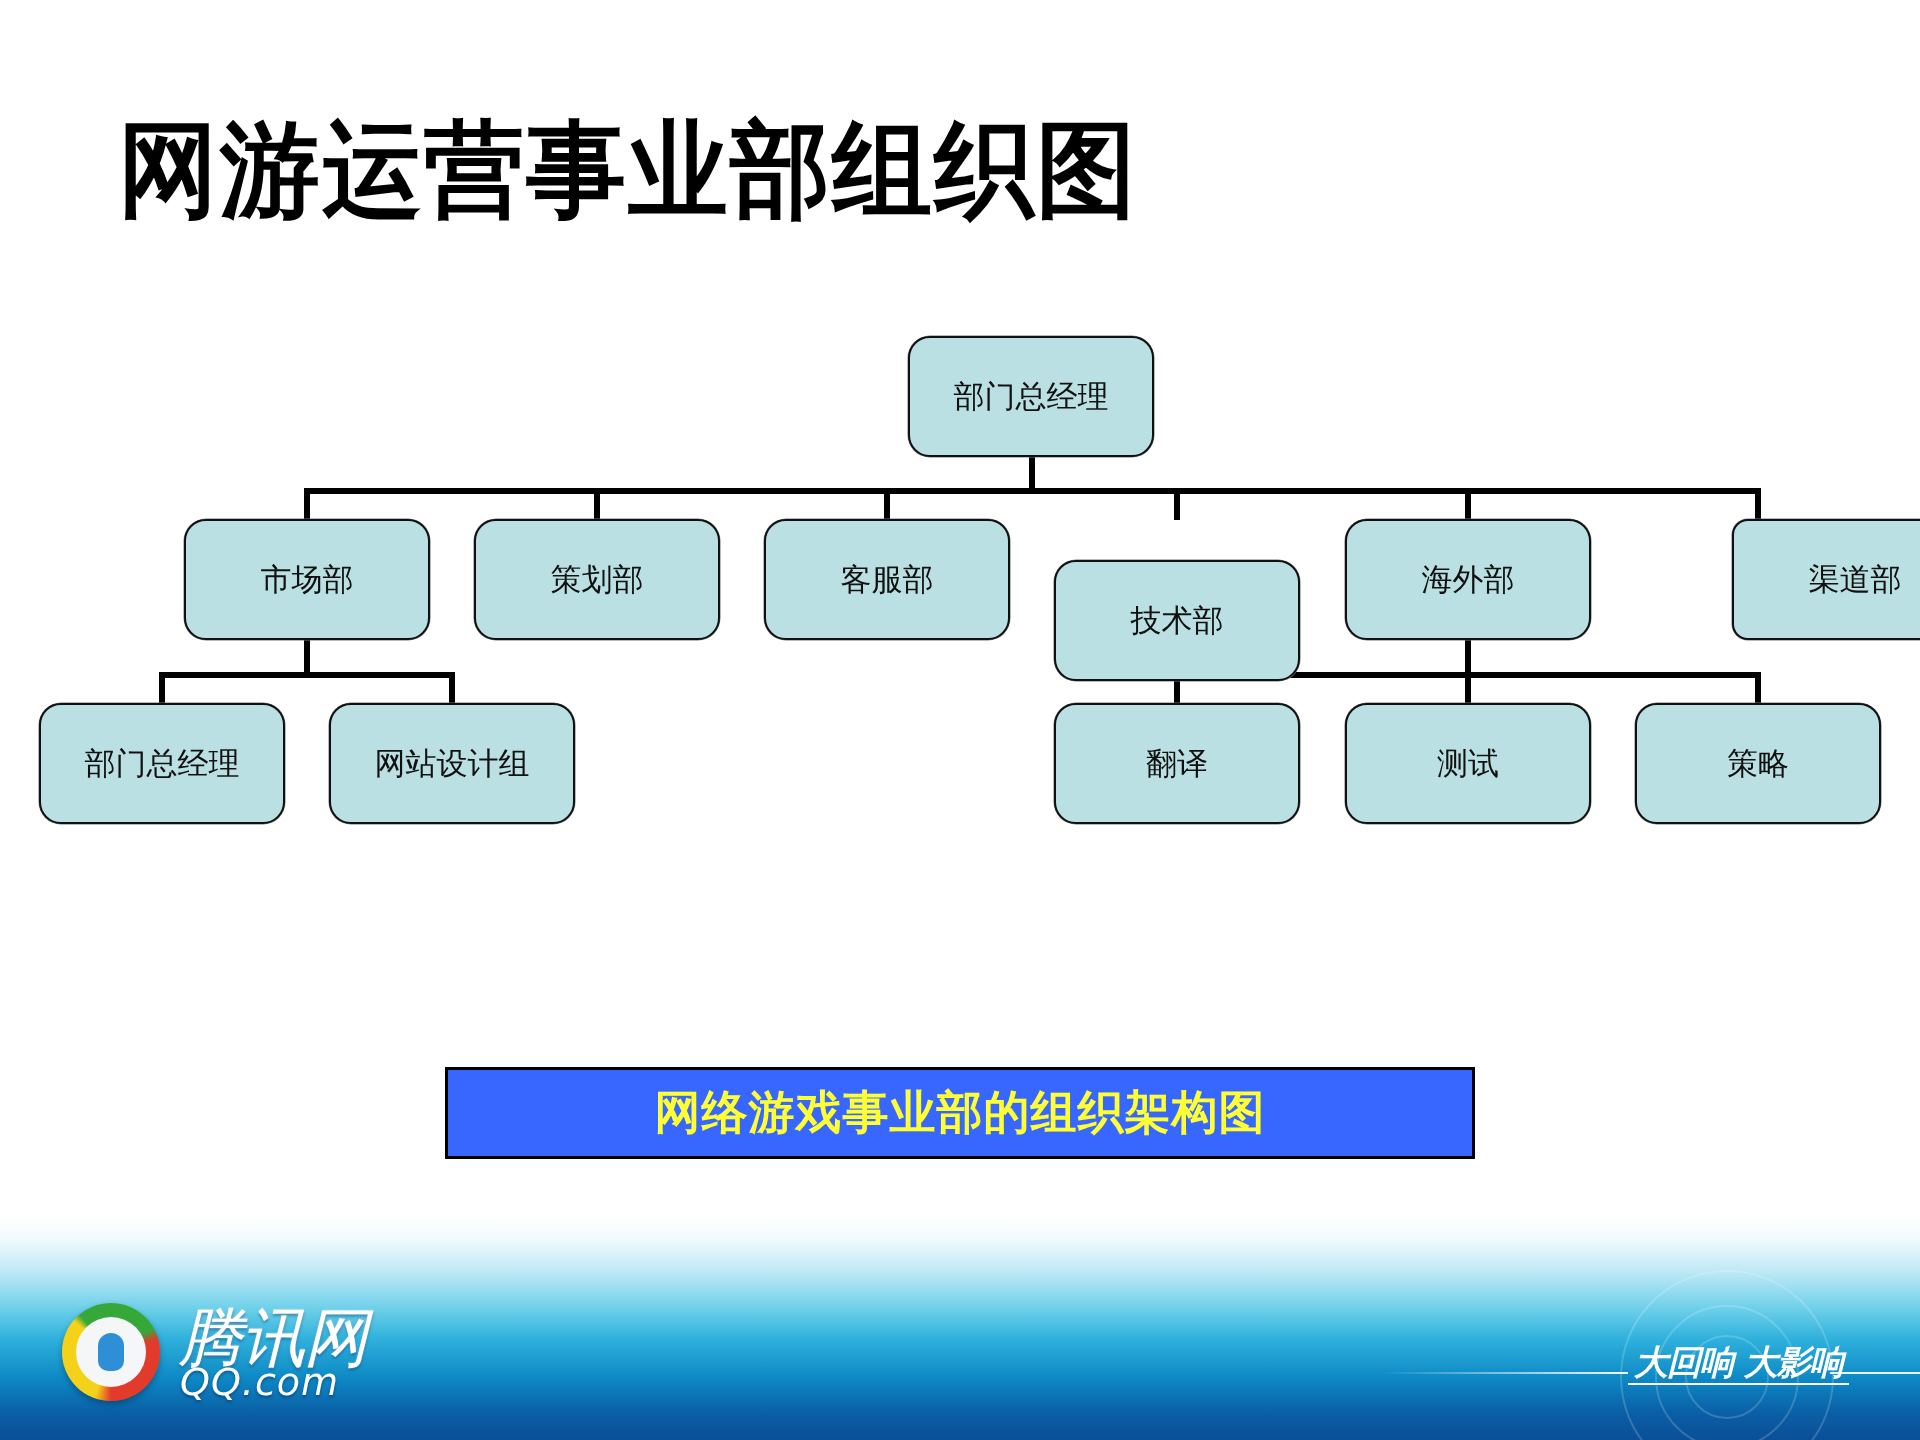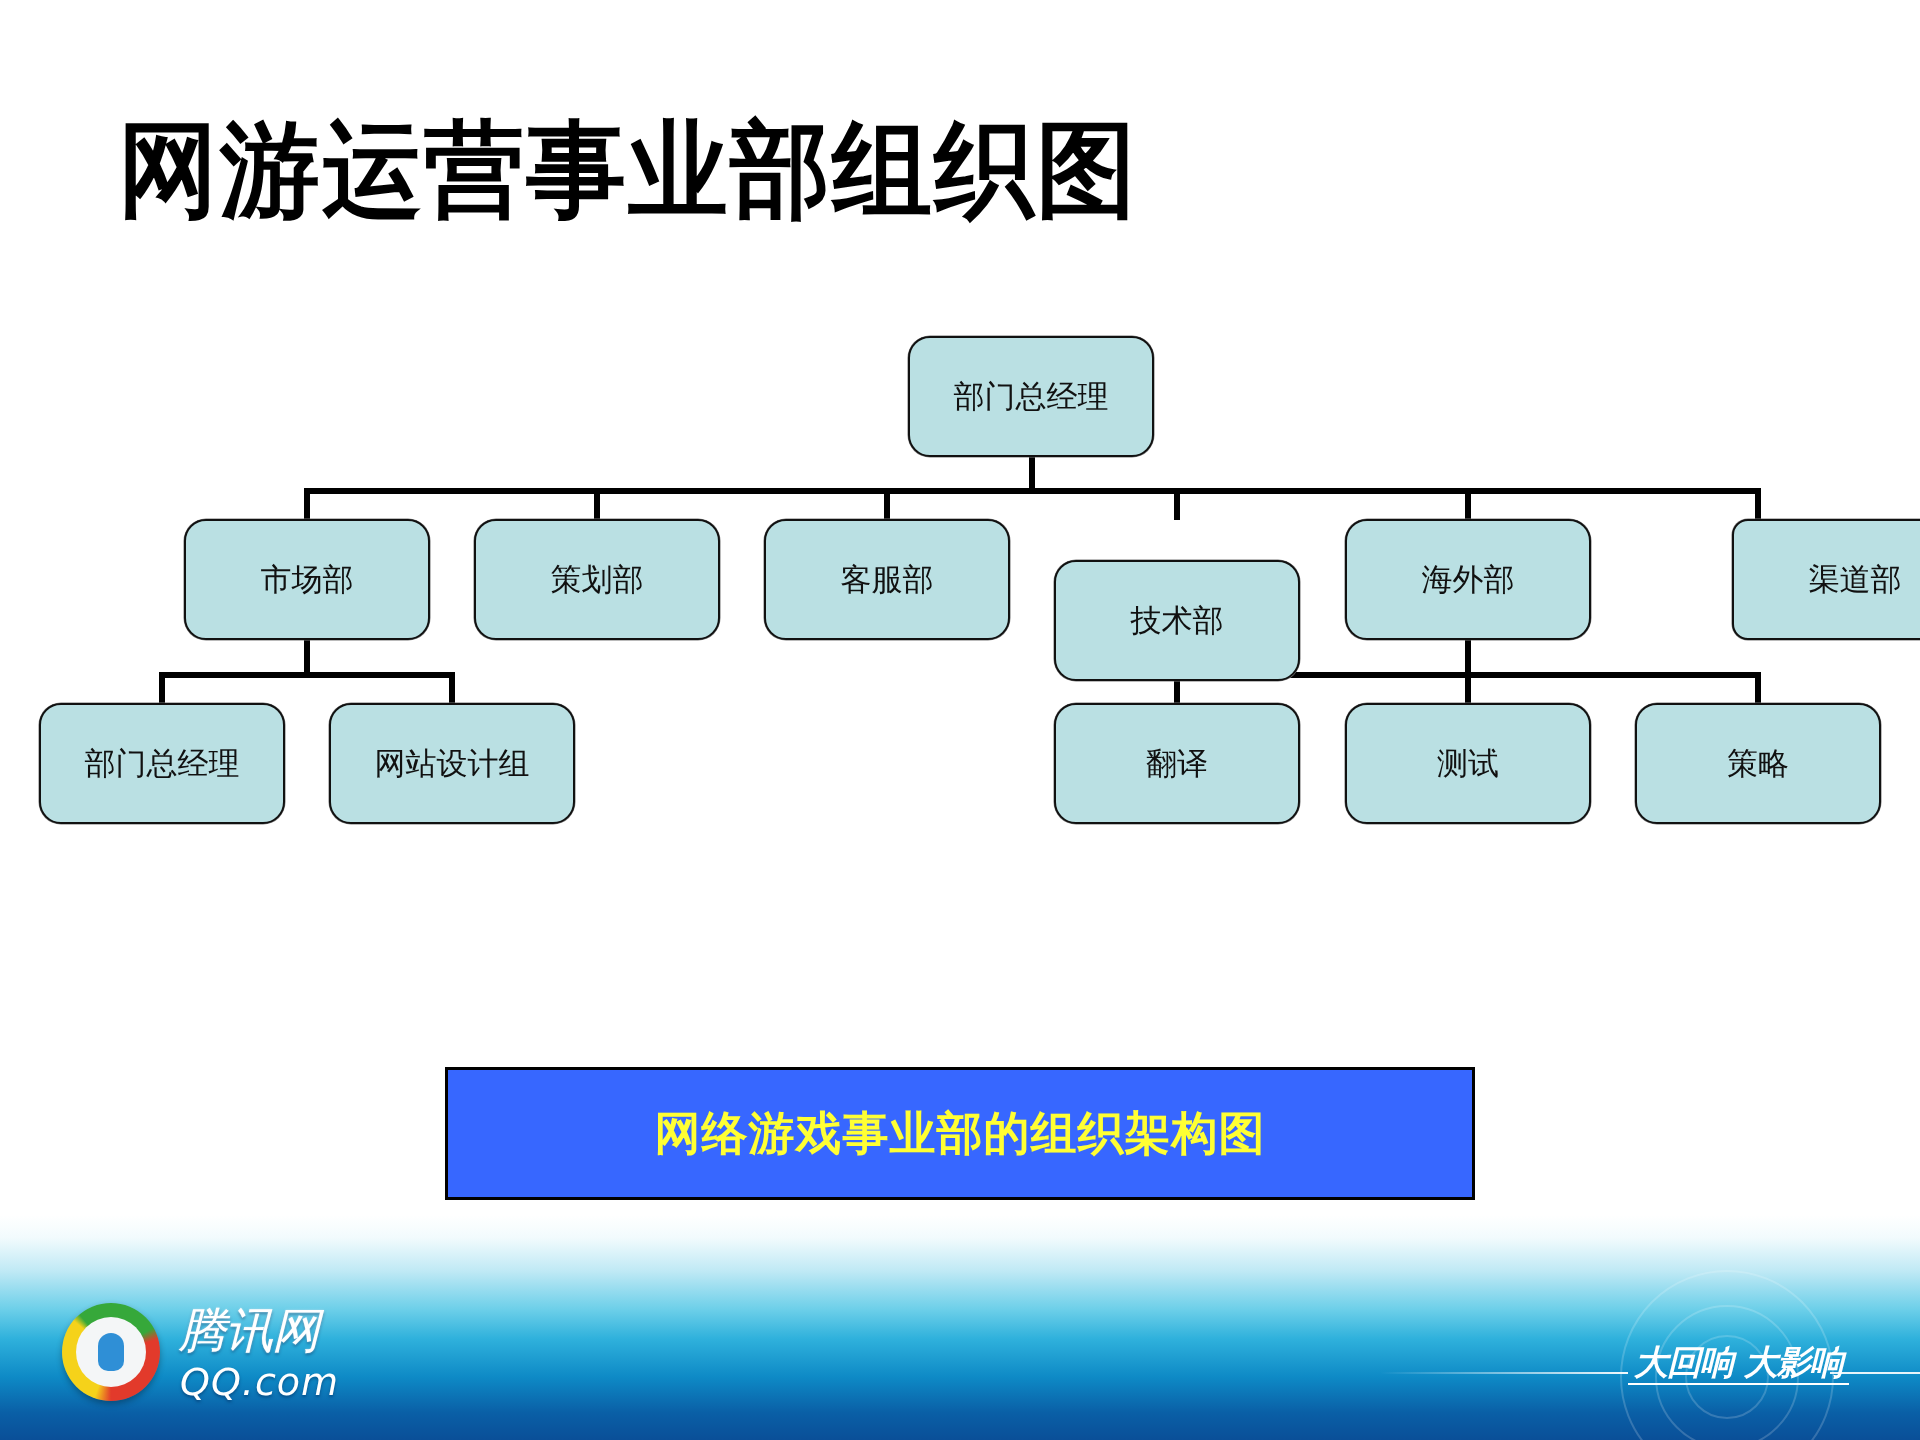--- a/index.html
+++ b/index.html
@@ -4,33 +4,33 @@
 <style>
   html, body { margin:0; padding:0; }
   body { width:1920px; height:1440px; position:relative; overflow:hidden; background:#ffffff;
          font-family:"DejaVu Sans","Liberation Sans",sans-serif; }
   .title { position:absolute; left:118px; top:118px; font-size:100px; font-weight:bold; color:#000;
            letter-spacing:2px; line-height:1; transform:scaleY(1.05); transform-origin:left top; }
   .node { position:absolute; width:246px; height:121px; background:#bae0e3; border:2px solid #111;
           border-radius:22px; box-sizing:border-box; display:flex; align-items:center; justify-content:center;
           font-size:31px; color:#111; box-shadow:0 0 0 0.5px #777; }
   .line { position:absolute; background:#000; }
-  .banner { position:absolute; left:445px; top:1067px; width:1030px; height:133px; background:#3767ff;
+  .banner { position:absolute; left:445px; top:1067px; width:1030px; height:92px; background:#3767ff;
             border:3px solid #000; box-sizing:border-box; display:flex; align-items:center; justify-content:center;
             color:#ffff33; font-size:46px; font-weight:bold; letter-spacing:1px; }
   .footer { position:absolute; left:0; top:1215px; width:1920px; height:225px;
             background:linear-gradient(to bottom, #ffffff 0%, #f2fbfd 10%, #bfe9f5 25%, #6ccfe9 42%, #2fb1dc 55%, #0e8ac6 72%, #0a5fa6 88%, #0a4f98 100%); }
   .ripple { position:absolute; border-radius:50%; border:2px solid rgba(255,255,255,0.18); }
   .logo-ring { position:absolute; left:62px; top:1303px; width:98px; height:98px; border-radius:50%;
                background:conic-gradient(from 200deg, #f5d21a 0deg, #f5d21a 110deg, #36a83a 120deg, #36a83a 220deg, #e23a2b 235deg, #e23a2b 340deg, #f5d21a 360deg);
                box-shadow:0 3px 6px rgba(0,0,0,0.3); }
   .logo-inner { position:absolute; left:14px; top:14px; width:70px; height:70px; border-radius:50%; background:#f4f6f7; }
   .logo-penguin { position:absolute; left:22px; top:16px; width:26px; height:38px; background:#2f8fd6;
                   border-radius:13px 13px 10px 10px; }
-  .logo-text { position:absolute; left:178px; top:1306px; color:#fff; font-size:48px; font-style:italic; line-height:1;
+  .logo-text { position:absolute; left:178px; top:1306px; color:#fff; font-size:64px; font-style:italic; line-height:1;
                text-shadow:0 0 2px rgba(255,255,255,0.6), 0 2px 3px rgba(0,40,90,0.5); letter-spacing:-1px; }
   .logo-sub { position:absolute; left:180px; top:1363px; color:#fff; font-size:38px; font-style:italic; line-height:1;
               text-shadow:0 2px 3px rgba(0,40,90,0.5); letter-spacing:1px; }
   .slogan-line { position:absolute; height:2px; background:linear-gradient(to right, rgba(255,255,255,0), rgba(255,255,255,0.95)); }
   .slogan { position:absolute; left:1628px; top:1345px; color:#fff; font-size:34px; font-style:italic; font-weight:bold;
             line-height:1; letter-spacing:-1px; border-bottom:2px solid #fff; padding:0 6px 4px 6px; }
 </style>
 </head>
 <body>
 

